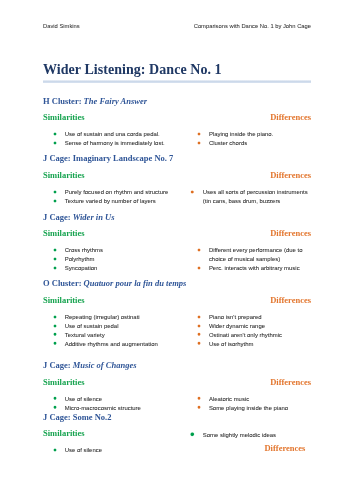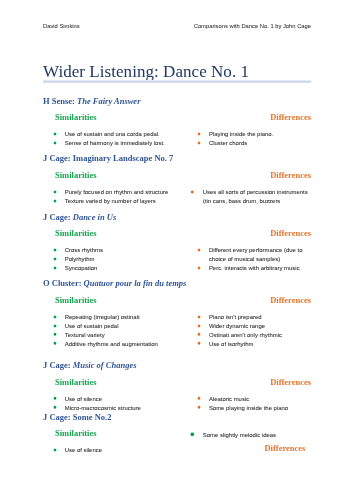--- a/index.html
+++ b/index.html
@@ -7,34 +7,34 @@
        font-family:"Liberation Sans",sans-serif;
        -webkit-font-smoothing:antialiased;}
   .page{position:relative;width:353px;height:500px;background:#fff;}
 
   .runhead{position:absolute;top:23.7px;left:43px;width:268px;height:9px;}
   .runhead .lt{position:absolute;left:0;top:0;font-size:5.8px;line-height:1;color:#363636;-webkit-text-stroke:0.06px #363636;}
   .runhead .rt{position:absolute;right:0;top:0;font-size:5.8px;line-height:1;color:#363636;-webkit-text-stroke:0.06px #363636;}
 
   .doc{position:absolute;left:43px;top:0;width:268px;}
 
-  h1.title{font-family:"Liberation Serif",serif;font-size:17px;font-weight:400;
+  h1.title{font-family:"Liberation Serif",serif;font-size:14px;font-weight:700;
            color:#1f3864;margin:0;position:absolute;top:63px;left:0;line-height:1;
            letter-spacing:0.05px;white-space:nowrap;}
   .rule{position:absolute;left:0;top:79.5px;width:268px;height:3px;background:linear-gradient(to bottom,#eef2f8 0%,#ccd9ea 50%,#d8e2f0 100%);}
 
   .sec{position:absolute;left:0;width:268px;}
   h2.work{font-family:"Liberation Serif",serif;font-size:8.5px;font-weight:700;
           color:#2f5597;margin:0;line-height:1;white-space:nowrap;}
   h2.work i{font-style:italic;}
 
   .colL{position:absolute;left:0;width:144px;}
   .colR{position:absolute;left:144.1px;width:124px;}
   h3{font-family:"Liberation Serif",serif;font-size:8.5px;font-weight:700;margin:0;line-height:1;}
-  h3.sim{color:#16a34f;margin-left:12px;}
+  h3.sim{color:#16a34f;}
   h3.dif{color:#e3762e;text-align:right;}
 
   ul{list-style:none;margin:0;padding:0;}
   li{font-size:5.95px;color:#2b2b2b;-webkit-text-stroke:0.06px #2b2b2b;line-height:8.95px;position:relative;}
   li:before{content:"";position:absolute;left:-1.5px;top:1.5px;width:4.5px;height:4.5px;
            background-repeat:no-repeat;background-position:center;}
   li.sim:before{background-image:radial-gradient(circle closest-side,#009245 0%,#00a550 55%,rgba(0,165,80,0.25) 78%,rgba(0,165,80,0) 100%);}
   li.dif:before{background-image:radial-gradient(circle closest-side,#d4660f 0%,#e3762e 55%,rgba(227,118,46,0.25) 78%,rgba(227,118,46,0) 100%);}
 </style>
 </head>
@@ -43,21 +43,21 @@
 <div class="page">
   <div class="runhead">
     <span class="lt">David Simkins</span>
     <span class="rt">Comparisons with Dance No. 1 by John Cage</span>
   </div>
   <div class="doc">
     <h1 class="title">Wider Listening: Dance No. 1</h1>
     <div class="rule"></div>
     <div id="sections">
         <div class="sec" style="top: 96.6px;">
-          <h2 class="work"><span>H Sense: </span><i>The Fairy Answer</i></h2>
+          <h2 class="work"><span>H Cluster: </span><i>The Fairy Answer</i></h2>
           <div class="colL" style="top: 16.9px;">
             <h3 class="sim">Similarities</h3>
             <ul style="margin-top: 8.4px;">
               <li class="sim" style="padding-left: 10.4px; margin-left: 11.3px; width: 120px;">Use of sustain and una corda pedal.</li>
               <li class="sim" style="padding-left: 10.4px; margin-left: 11.3px; width: 120px;">Sense of harmony is immediately lost.</li>
             </ul>
           </div>
           <div class="colR" style="top: 16.9px;">
             <h3 class="dif">Differences</h3>
             <ul style="margin-top: 8.4px;">
@@ -76,21 +76,21 @@
             </ul>
           </div>
           <div class="colR" style="top: 16.9px;">
             <h3 class="dif">Differences</h3>
             <ul style="margin-top: 8.4px;">
               <li class="dif" style="padding-left: 10.9px; margin-left: 4.8px; width: 108px;">Uses all sorts of percussion instruments (tin cans, bass drum, buzzers</li>
             </ul>
           </div>
         </div>
         <div class="sec" style="top: 212.5px;">
-          <h2 class="work"><span>J Cage: </span><i>Dance in Us</i></h2>
+          <h2 class="work"><span>J Cage: </span><i>Wider in Us</i></h2>
           <div class="colL" style="top: 16.9px;">
             <h3 class="sim">Similarities</h3>
             <ul style="margin-top: 8.4px;">
               <li class="sim" style="padding-left: 10.4px; margin-left: 11.3px; width: 120px;">Cross rhythms</li>
               <li class="sim" style="padding-left: 10.4px; margin-left: 11.3px; width: 120px;">Polyrhythm</li>
               <li class="sim" style="padding-left: 10.4px; margin-left: 11.3px; width: 120px;">Syncopation</li>
             </ul>
           </div>
           <div class="colR" style="top: 16.9px;">
             <h3 class="dif">Differences</h3>

